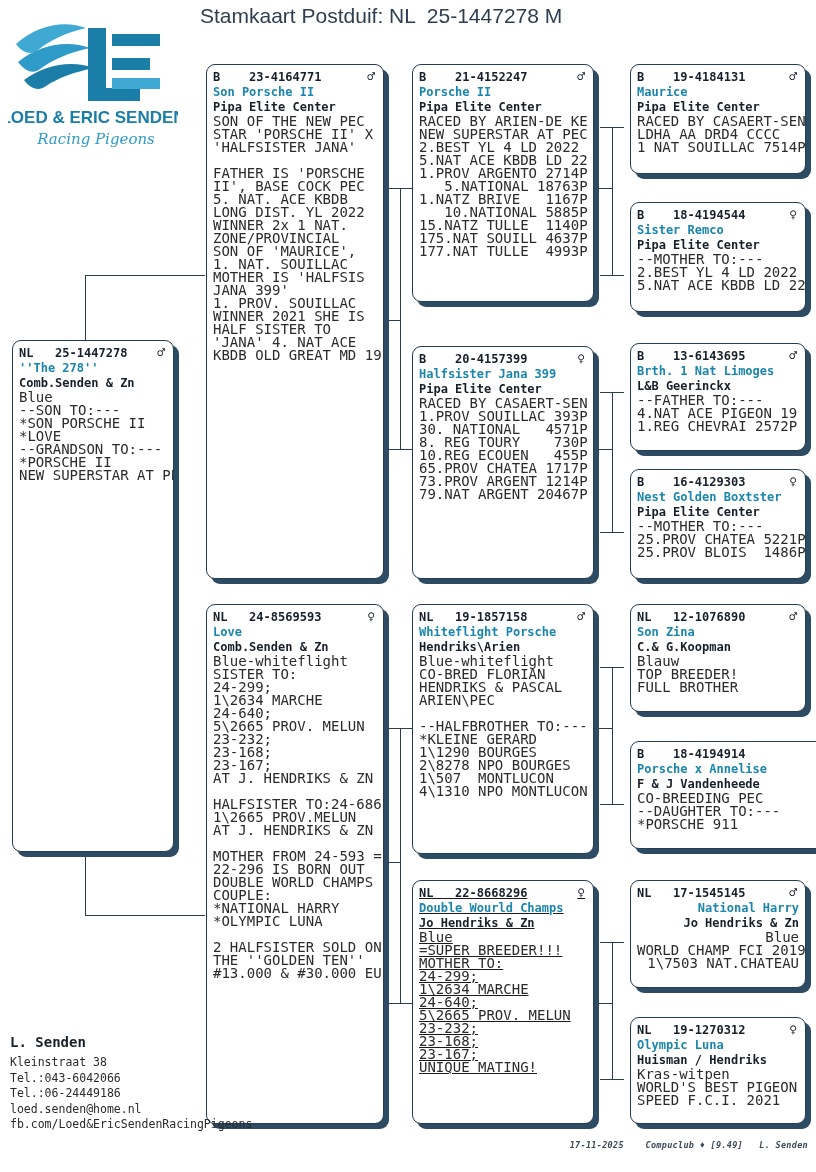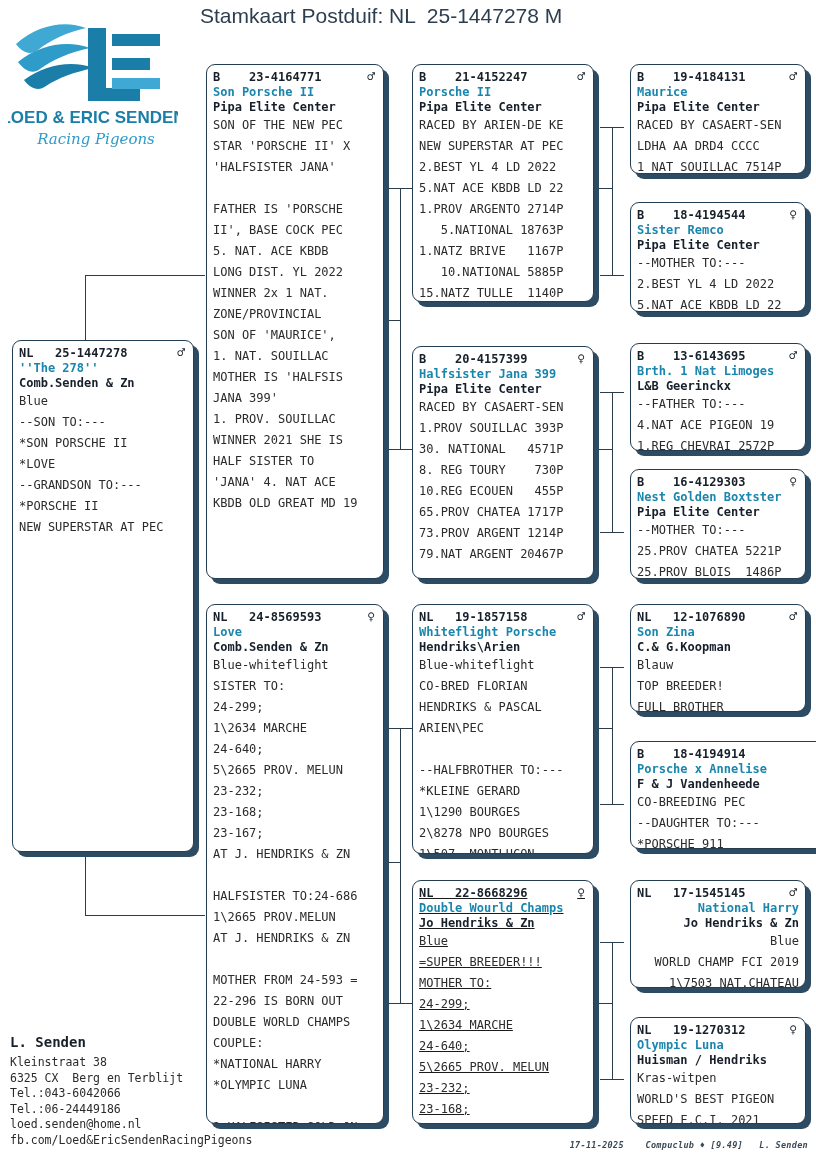--- a/index.html
+++ b/index.html
@@ -41,21 +41,21 @@
   .ring .sex{font-size:13px;font-weight:bold;color:#17202a;padding-right:2px;}
   .name{
     font-size:12px;font-weight:bold;color:#1a86ad;
     white-space:pre;line-height:15px;letter-spacing:0px;
   }
   .owner{
     font-size:12px;font-weight:bold;color:#17202a;
     white-space:pre;line-height:15px;
   }
   .lines{
-    font-size:12px;color:#2b2b2b;white-space:pre;line-height:21px;
+    font-size:14px;color:#2b2b2b;white-space:pre;line-height:13px;
     letter-spacing:0px;
   }
 
   
   .conn{position:absolute;background:#2b3c4a;}
   .conn.h{height:1px;}
   .conn.v{width:1px;}
 
   
   #breeder{
@@ -126,21 +126,21 @@
   <div class="conn h" style="left:600px;top:667px;width:24px;"></div>
   <div class="conn v" style="left:612px;top:667px;height:137px;"></div>
   <div class="conn h" style="left:600px;top:804px;width:24px;"></div>
   <div class="conn h" style="left:592px;top:728px;width:20px;"></div>
 
   <div class="conn h" style="left:600px;top:942px;width:24px;"></div>
   <div class="conn v" style="left:612px;top:942px;height:137px;"></div>
   <div class="conn h" style="left:600px;top:1079px;width:24px;"></div>
   <div class="conn h" style="left:592px;top:1003px;width:20px;"></div>
 
-  <div class="card" style="left:12px;top:340px;width:182px;height:512px;">
+  <div class="card" style="left:12px;top:340px;width:162px;height:512px;">
     <div class="ring">
       <span>NL   25-1447278</span>
       <span class="sex">♂</span>
     </div>
     <div class="name">''The 278''</div>
     <div class="owner">Comb.Senden &amp; Zn</div>
     <div class="lines">Blue
 --SON TO:---
 *SON PORSCHE II
 *LOVE
@@ -380,21 +380,20 @@
     <div class="name">Olympic Luna</div>
     <div class="owner">Huisman / Hendriks</div>
     <div class="lines">Kras-witpen
 WORLD'S BEST PIGEON
 SPEED F.C.I. 2021</div>
   </div>
 
   <div id="breeder">
     <div class="bname">L. Senden</div>
     <div class="bline">Kleinstraat 38</div>
-    <div class="bline">6325 CX  Berg en Terblijt</div>
     <div class="bline">Tel.:043-6042066</div>
     <div class="bline">Tel.:06-24449186</div>
     <div class="bline">loed.senden@home.nl</div>
     <div class="bline">fb.com/Loed&amp;EricSendenRacingPigeons</div>
   </div>
 
   <div id="stamp">17-11-2025    Compuclub ♦ [9.49]   L. Senden</div>
 
 </div>
 

